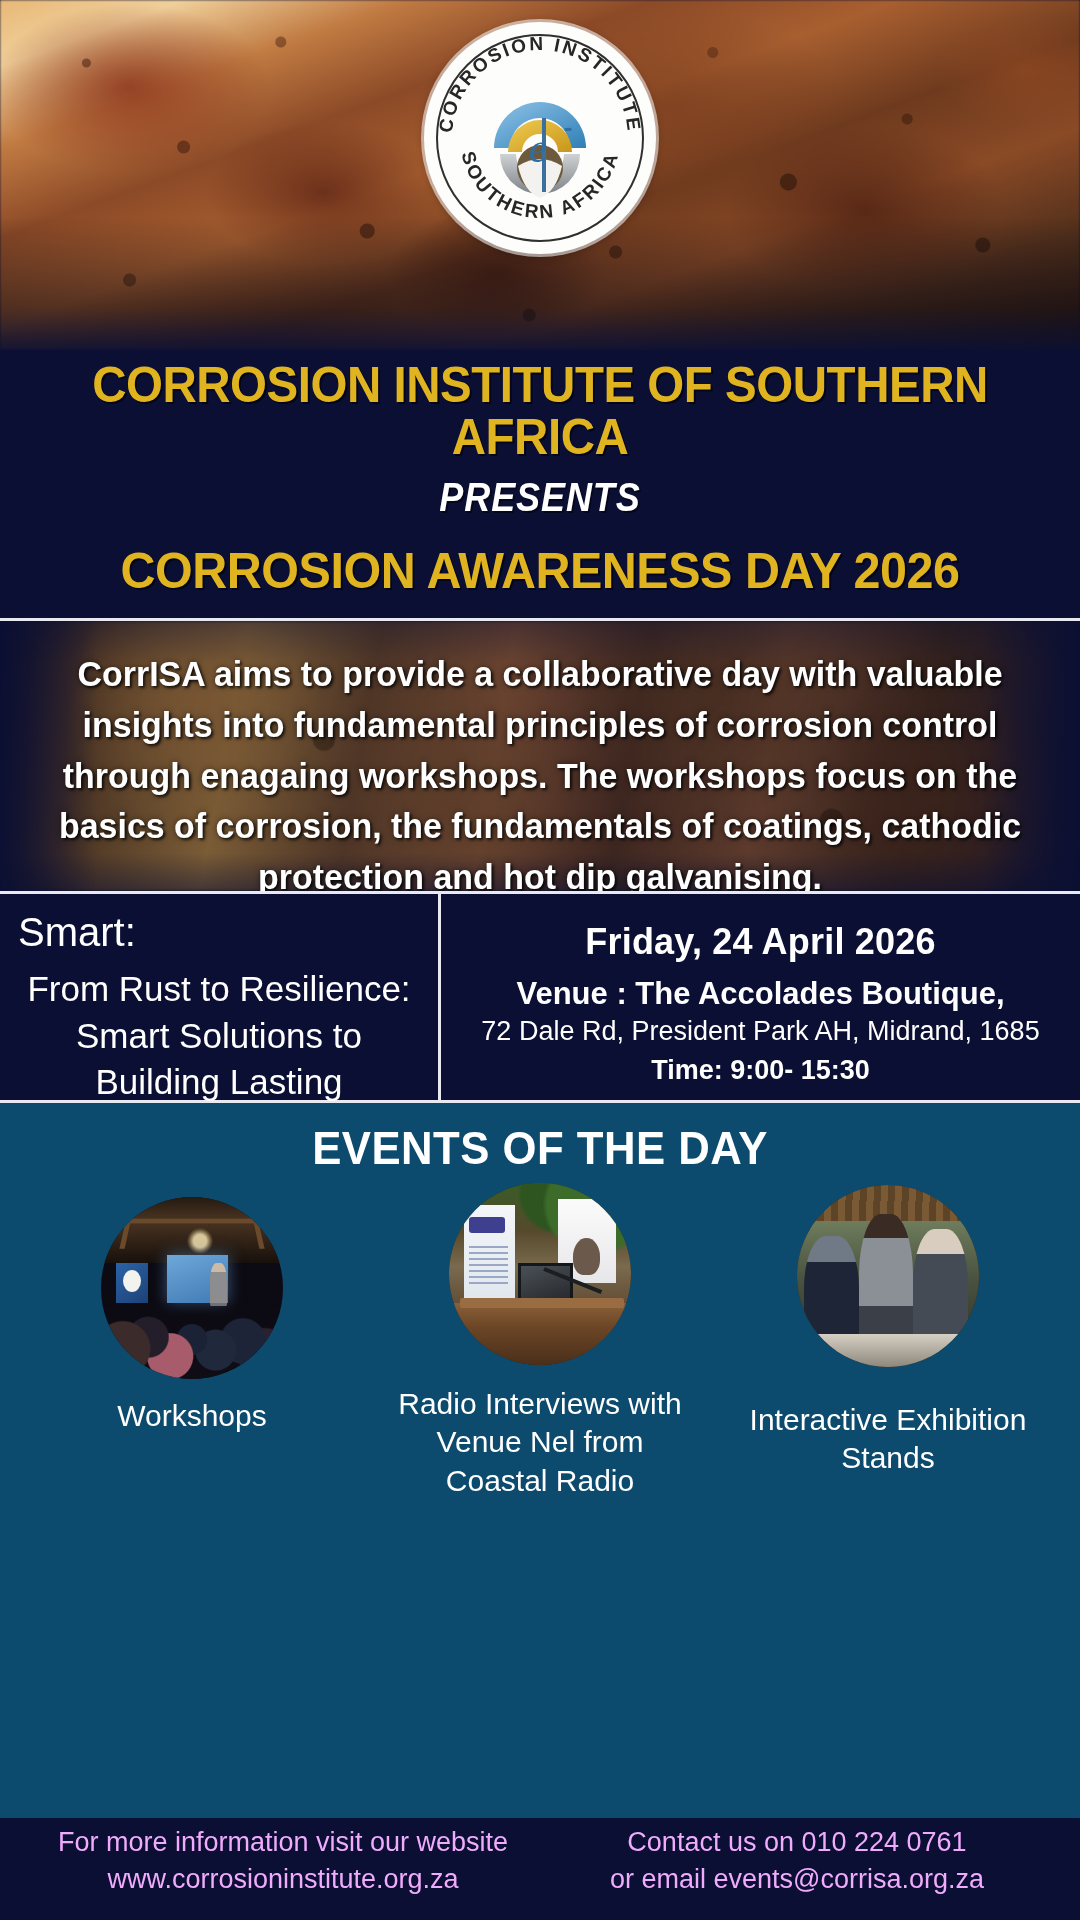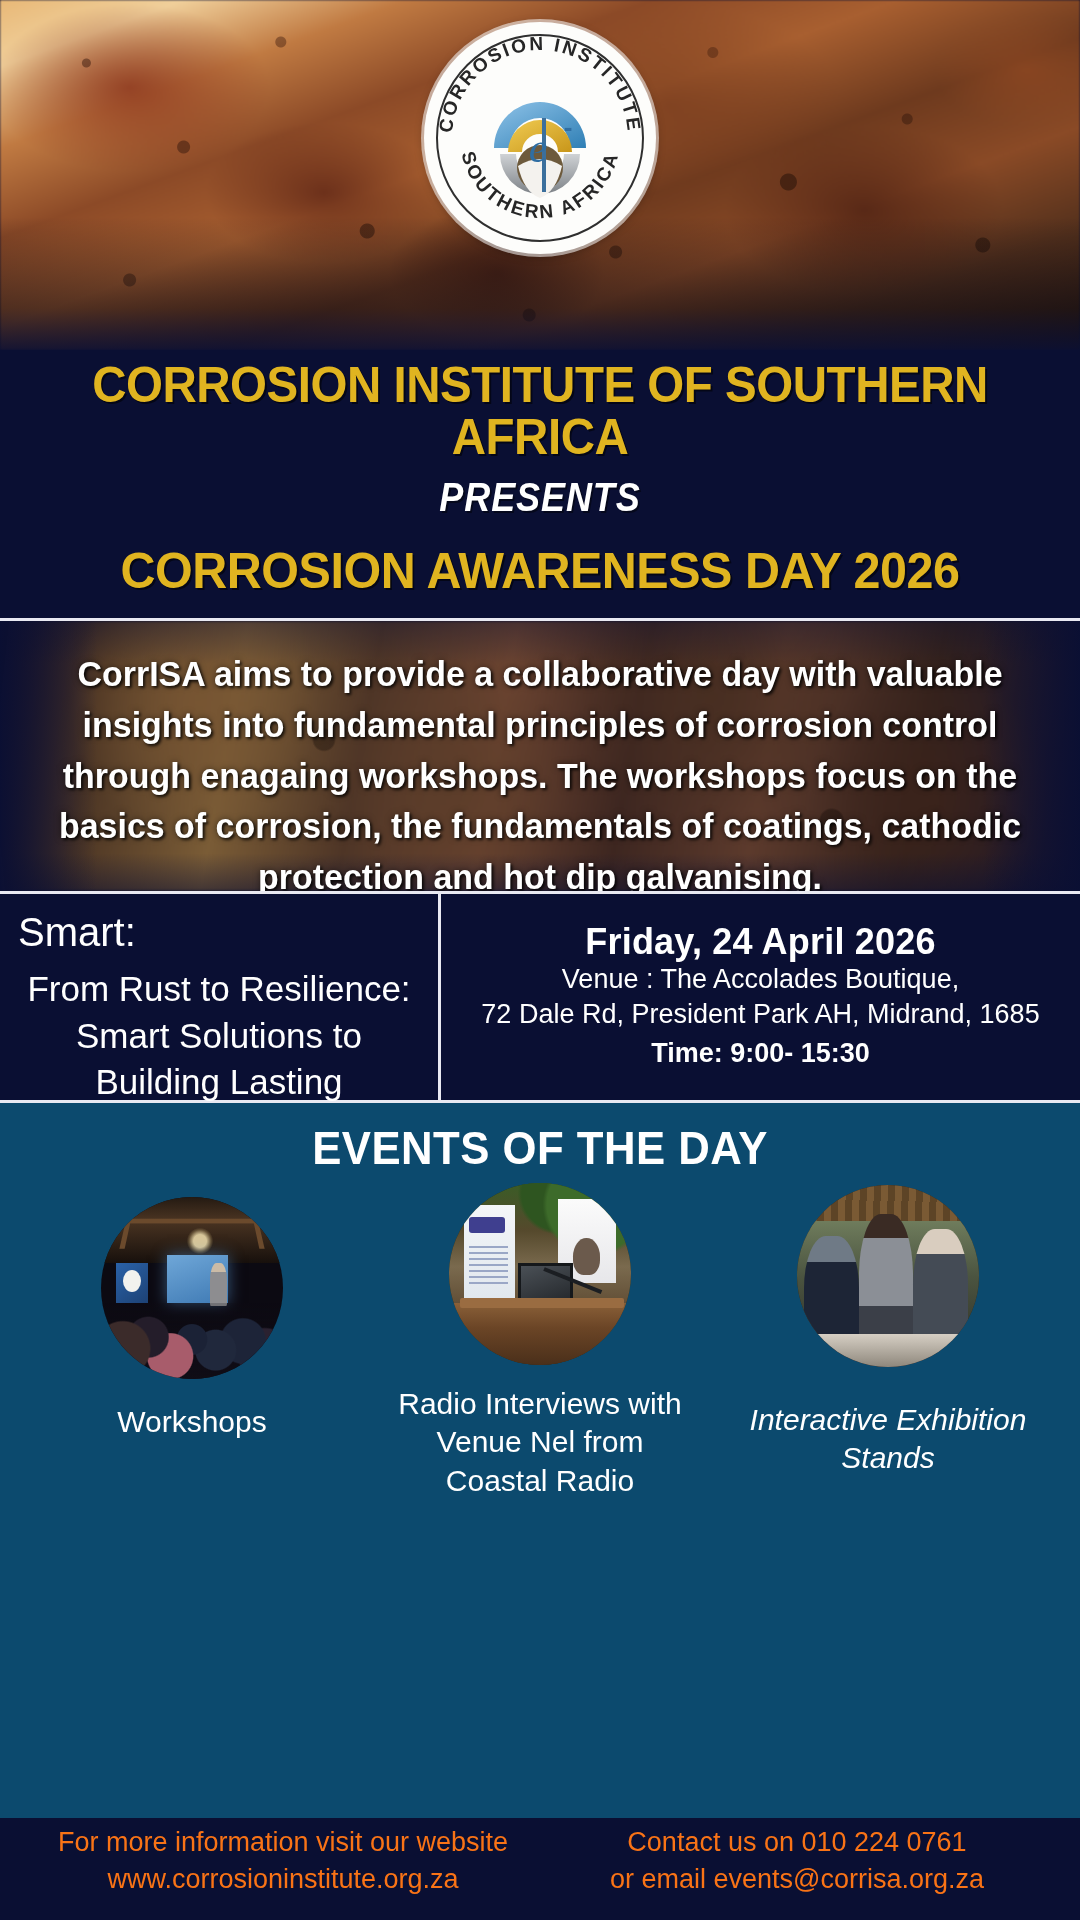--- a/index.html
+++ b/index.html
@@ -219,22 +219,23 @@
     padding: 27px 14px 8px;
     color: #fff;
     text-align: center;
   }
   .date-line {
     font-size: 36px;
     font-weight: 700;
     letter-spacing: .2px;
   }
   .venue-line {
-    font-size: 27px;
-    font-weight: 400;
+    font-size: 31px;
+    font-weight: 700;
+    margin-top: 12px;
     line-height: 1.2;
   }
   .address-line {
     font-size: 27px;
     font-weight: 400;
     line-height: 1.3;
     margin-top: 2px;
   }
   .time-line {
     font-size: 27px;
@@ -403,30 +404,30 @@
   }
 
   .event-caption {
     color: #ffffff;
     font-size: 30px;
     line-height: 1.28;
     font-weight: 400;
     margin-top: 20px;
     padding: 0 6px;
   }
-  .event-item.right .event-caption { margin-top: 34px; font-style: italic; }
-  .event-item.left .event-caption { margin-top: 24px; }
+  .event-item.right .event-caption { margin-top: 34px; }
+  .event-item.left .event-caption { margin-top: 18px; }
 
   
   .footer {
     display: flex;
     justify-content: space-between;
     align-items: flex-start;
     padding: 6px 26px 22px;
-    color: #f97316;
+    color: #f0abfc;
     flex: none;
   }
   .footer-col {
     width: 50%;
     text-align: center;
     font-size: 27px;
     line-height: 1.38;
     font-weight: 400;
   }
 </style>

